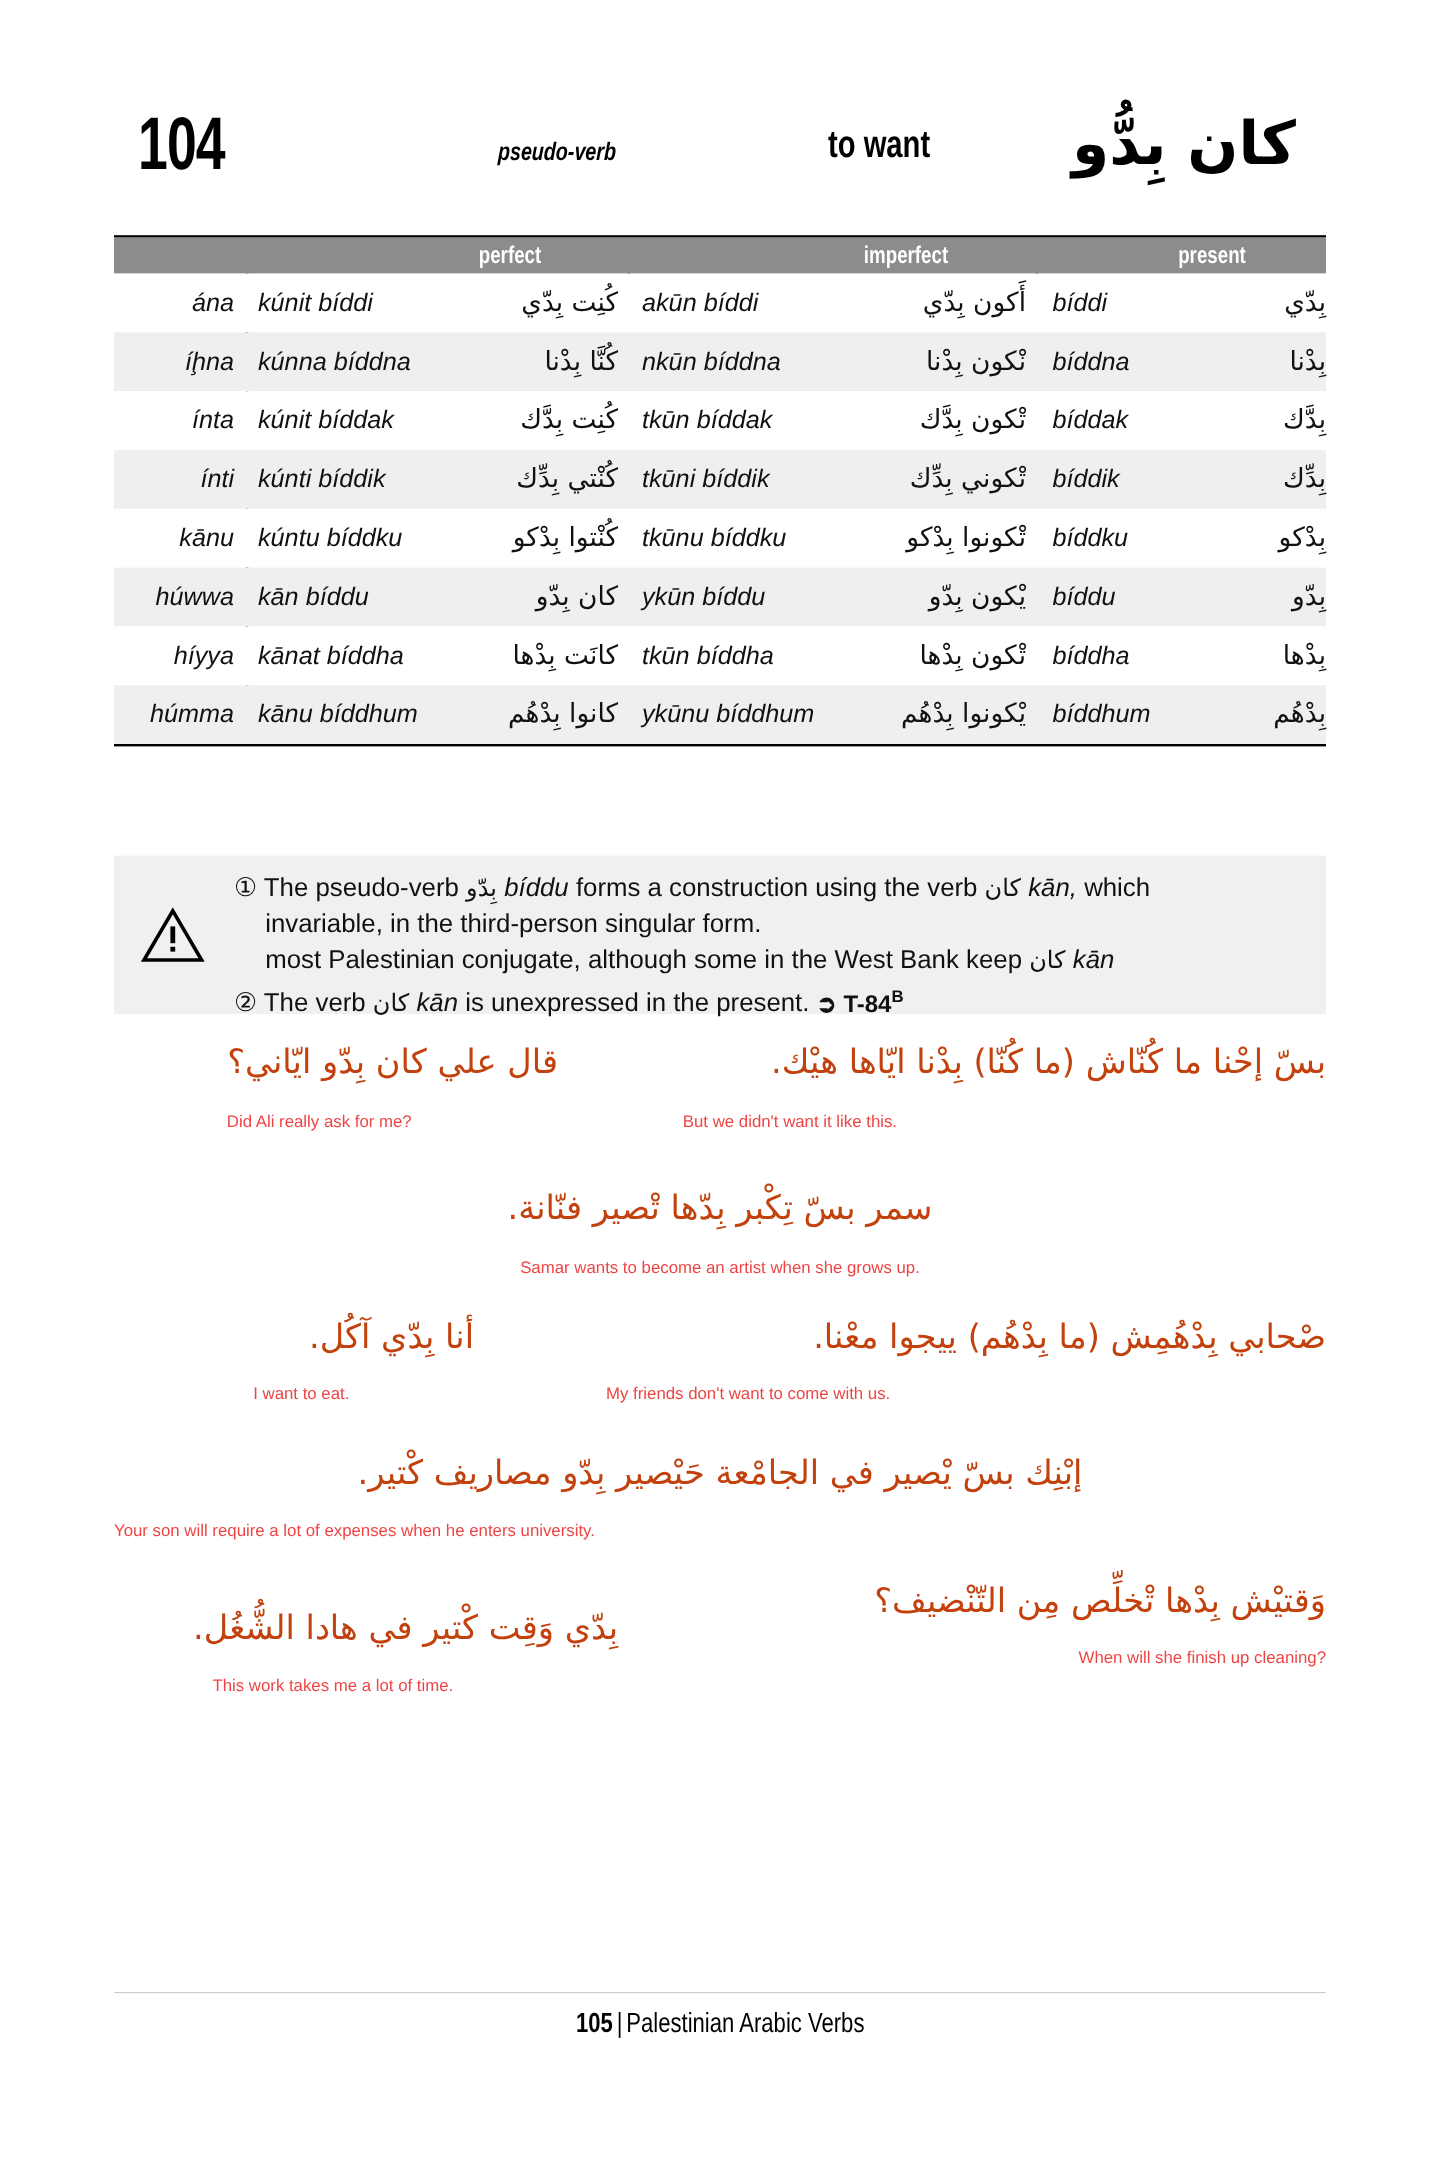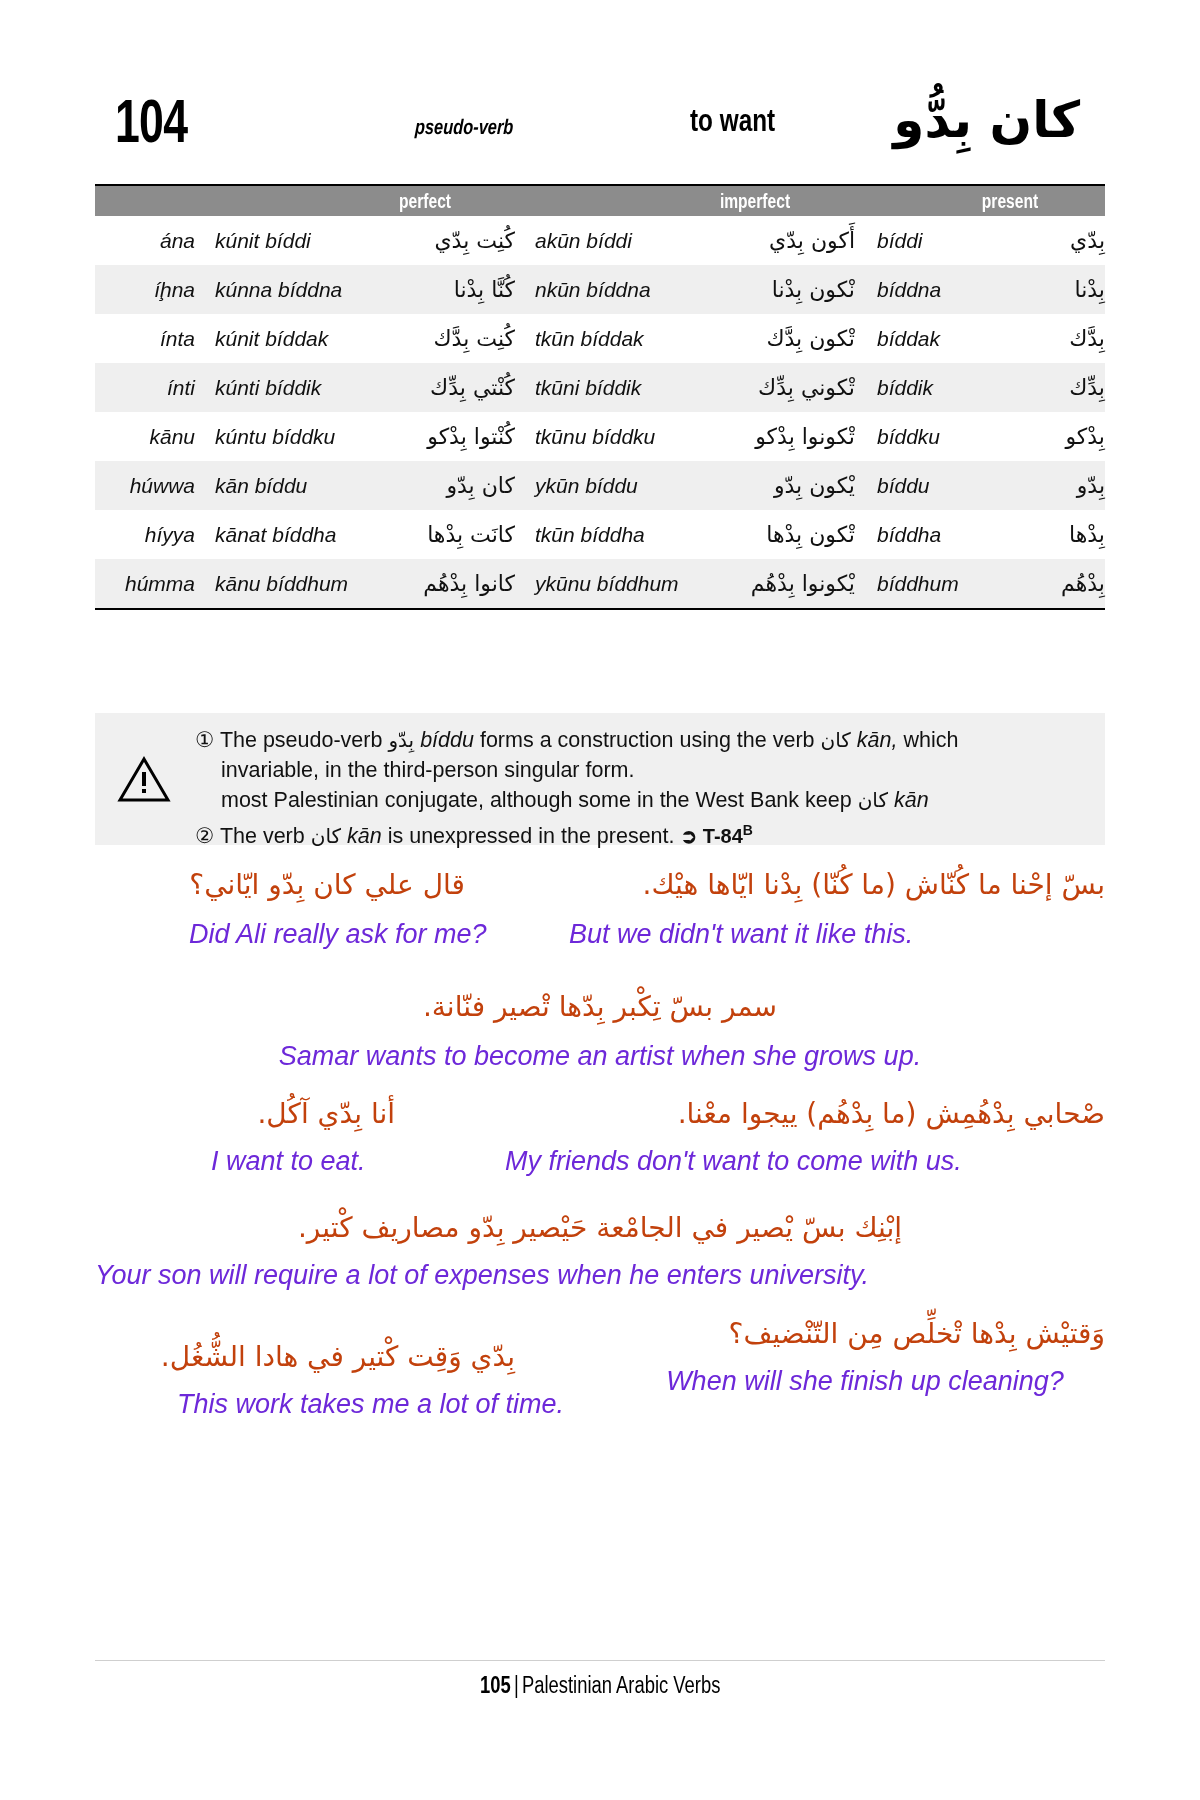--- a/index.html
+++ b/index.html
@@ -77,21 +77,21 @@
     font-family: "DejaVu Sans", sans-serif;
     color: #000;
     line-height: 82px;
     white-space: nowrap;
   }
 
   
   .conj-table {
     position: absolute;
     left: 95px;
-    top: 184px;
+    top: 196px;
     width: 1010px;
     border-top: 2.5px solid #000;
     border-bottom: 2.5px solid #000;
     box-sizing: border-box;
   }
   .thead {
     display: flex;
     background: #8c8c8c;
     height: 30px;
     align-items: center;
@@ -226,25 +226,24 @@
   }
   .ex-ar {
     font-family: "DejaVu Sans", sans-serif;
     direction: rtl;
     font-size: 28px;
     line-height: 46px;
     color: #c2410c;
     white-space: nowrap;
   }
   .ex-en {
-    font-size: 27px;
+    font-size: 14px;
     line-height: 32px;
-    color: #6d28d9;
-    white-space: nowrap;
-    font-style: italic;
+    color: #ef4444;
+    white-space: nowrap;
   }
   .ex-pair { position: absolute; }
 
   
   .footer-rule {
     position: absolute;
     left: 95px;
     top: 1660px;
     width: 1010px;
     border-top: 1.5px solid #cfcfcf;
@@ -440,21 +439,21 @@
     <div class="ex-row" style="height:112px;">
       <div class="ex-pair" style="left:0px; top:6px; width:1010px;">
         <div class="ex-ar" style="text-align:center;">إبْنِك بسّ يْصير في الجامْعة حَيْصير بِدّو مصاريف كْتير.</div>
         <div class="ex-en" style="text-align:left; padding-top:8px;">Your son will require a lot of expenses when he enters university.</div>
       </div>
     </div>
 
     <div class="ex-row" style="height:108px;">
       <div class="ex-pair" style="left:420px; top:0px; width:590px;">
         <div class="ex-ar" style="text-align:right;">وَقتيْش بِدْها تْخلِّص مِن التّنْضيف؟</div>
-        <div class="ex-en" style="text-align:center; padding-left:110px; padding-top:8px;">When will she finish up cleaning?</div>
+        <div class="ex-en" style="text-align:right; padding-left:110px; padding-top:8px;">When will she finish up cleaning?</div>
       </div>
       <div class="ex-pair" style="left:60px; top:0px; width:360px;">
         <div class="ex-ar" style="text-align:right;margin-top:23px;">بِدّي وَقِت كْتير في هادا الشُّغُل.</div>
         <div class="ex-en" style="text-align:left; padding-left:22px; padding-top:8px;">This work takes me a lot of time.</div>
       </div>
     </div>
 
   </div>
 
   <div class="footer-rule"></div>

